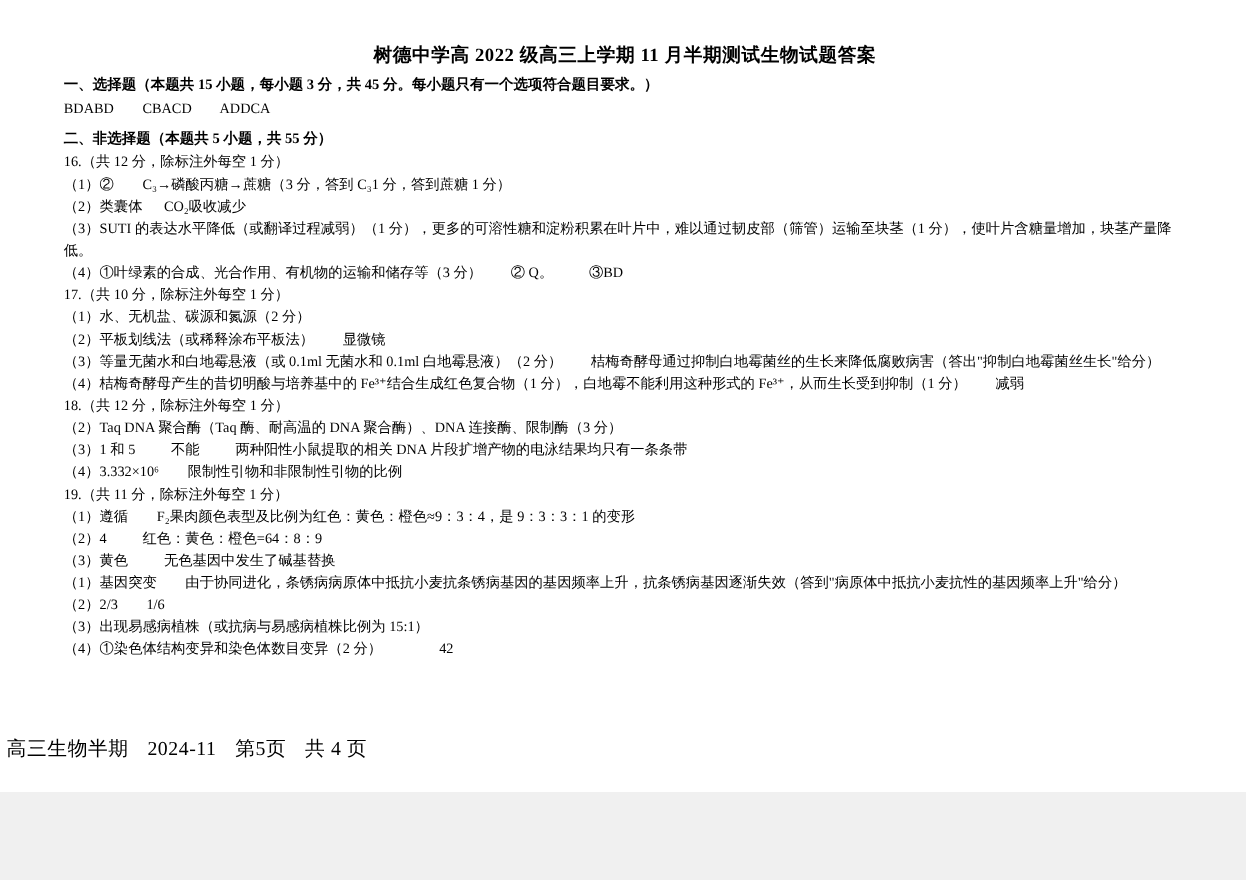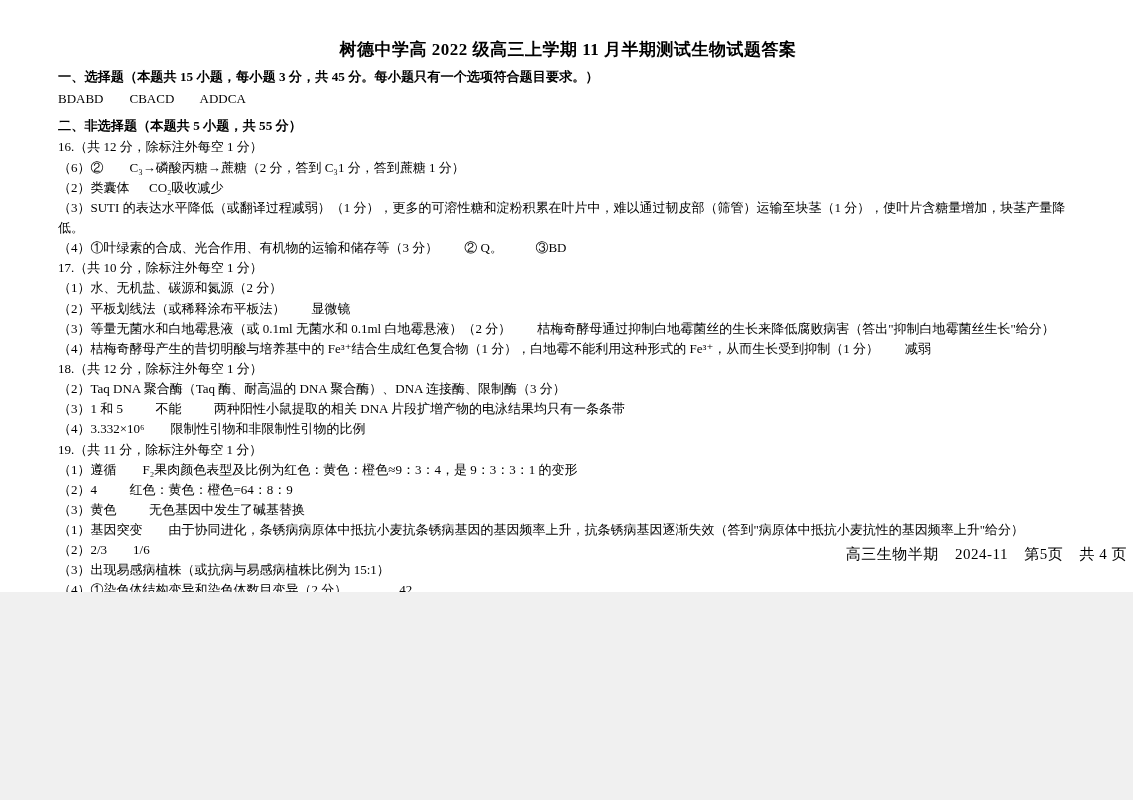--- a/index.html
+++ b/index.html
@@ -3,21 +3,21 @@
 <meta charset="utf-8">
 <style>
   html, body {
     margin: 0;
     padding: 0;
     background: #f0f0f0;
   }
   .page {
     position: relative;
     width: 1133px;
-    height: 592px;
+    height: 720px;
     background: #ffffff;
     margin: 0 auto;
     box-sizing: border-box;
     font-family: "Liberation Serif", "DejaVu Serif", serif;
     color: #000000;
     overflow: hidden;
   }
   .content {
     position: absolute;
     left: 58px;
@@ -52,22 +52,22 @@
     font-size: 13px;
     line-height: 1.6;
     margin: 0 0 2px 0;
     white-space: pre;
   }
   .footer {
     position: absolute;
     left: 0;
     right: 0;
     bottom: 28px;
-    text-align: right;
-    font-size: 15px;
+    text-align: left;
+    font-size: 18px;
     letter-spacing: 0.5px;
   }
   .footer span {
     margin: 0 6px;
   }
 </style>
 </head>
 <body>
 
 <div class="page">
@@ -75,21 +75,21 @@
 
     <div class="doc-title">树德中学高 2022 级高三上学期 11 月半期测试生物试题答案</div>
 
     <div class="sec-head">一、选择题（本题共 15 小题，每小题 3 分，共 45 分。每小题只有一个选项符合题目要求。）</div>
     <div class="mcq">BDABD        CBACD        ADDCA</div>
 
     <div class="sec-head">二、非选择题（本题共 5 小题，共 55 分）</div>
 
     <div class="blk">
       <div class="line">16.（共 12 分，除标注外每空 1 分）</div>
-      <div class="line">（6）②        C₃→磷酸丙糖→蔗糖（2 分，答到 C₃1 分，答到蔗糖 1 分）</div>
+      <div class="line">（1）②        C₃→磷酸丙糖→蔗糖（3 分，答到 C₃1 分，答到蔗糖 1 分）</div>
       <div class="line">（2）类囊体      CO₂吸收减少</div>
       <div class="line">（3）SUTI 的表达水平降低（或翻译过程减弱）（1 分），更多的可溶性糖和淀粉积累在叶片中，难以通过韧皮部（筛管）运输至块茎（1 分），使叶片含糖量增加，块茎产量降低。</div>
       <div class="line">（4）①叶绿素的合成、光合作用、有机物的运输和储存等（3 分）        ② Q。          ③BD</div>
     </div>
 
     <div class="blk">
       <div class="line">17.（共 10 分，除标注外每空 1 分）</div>
       <div class="line">（1）水、无机盐、碳源和氮源（2 分）</div>
       <div class="line">（2）平板划线法（或稀释涂布平板法）        显微镜</div>
       <div class="line">（3）等量无菌水和白地霉悬液（或 0.1ml 无菌水和 0.1ml 白地霉悬液）（2 分）        桔梅奇酵母通过抑制白地霉菌丝的生长来降低腐败病害（答出"抑制白地霉菌丝生长"给分）</div>

